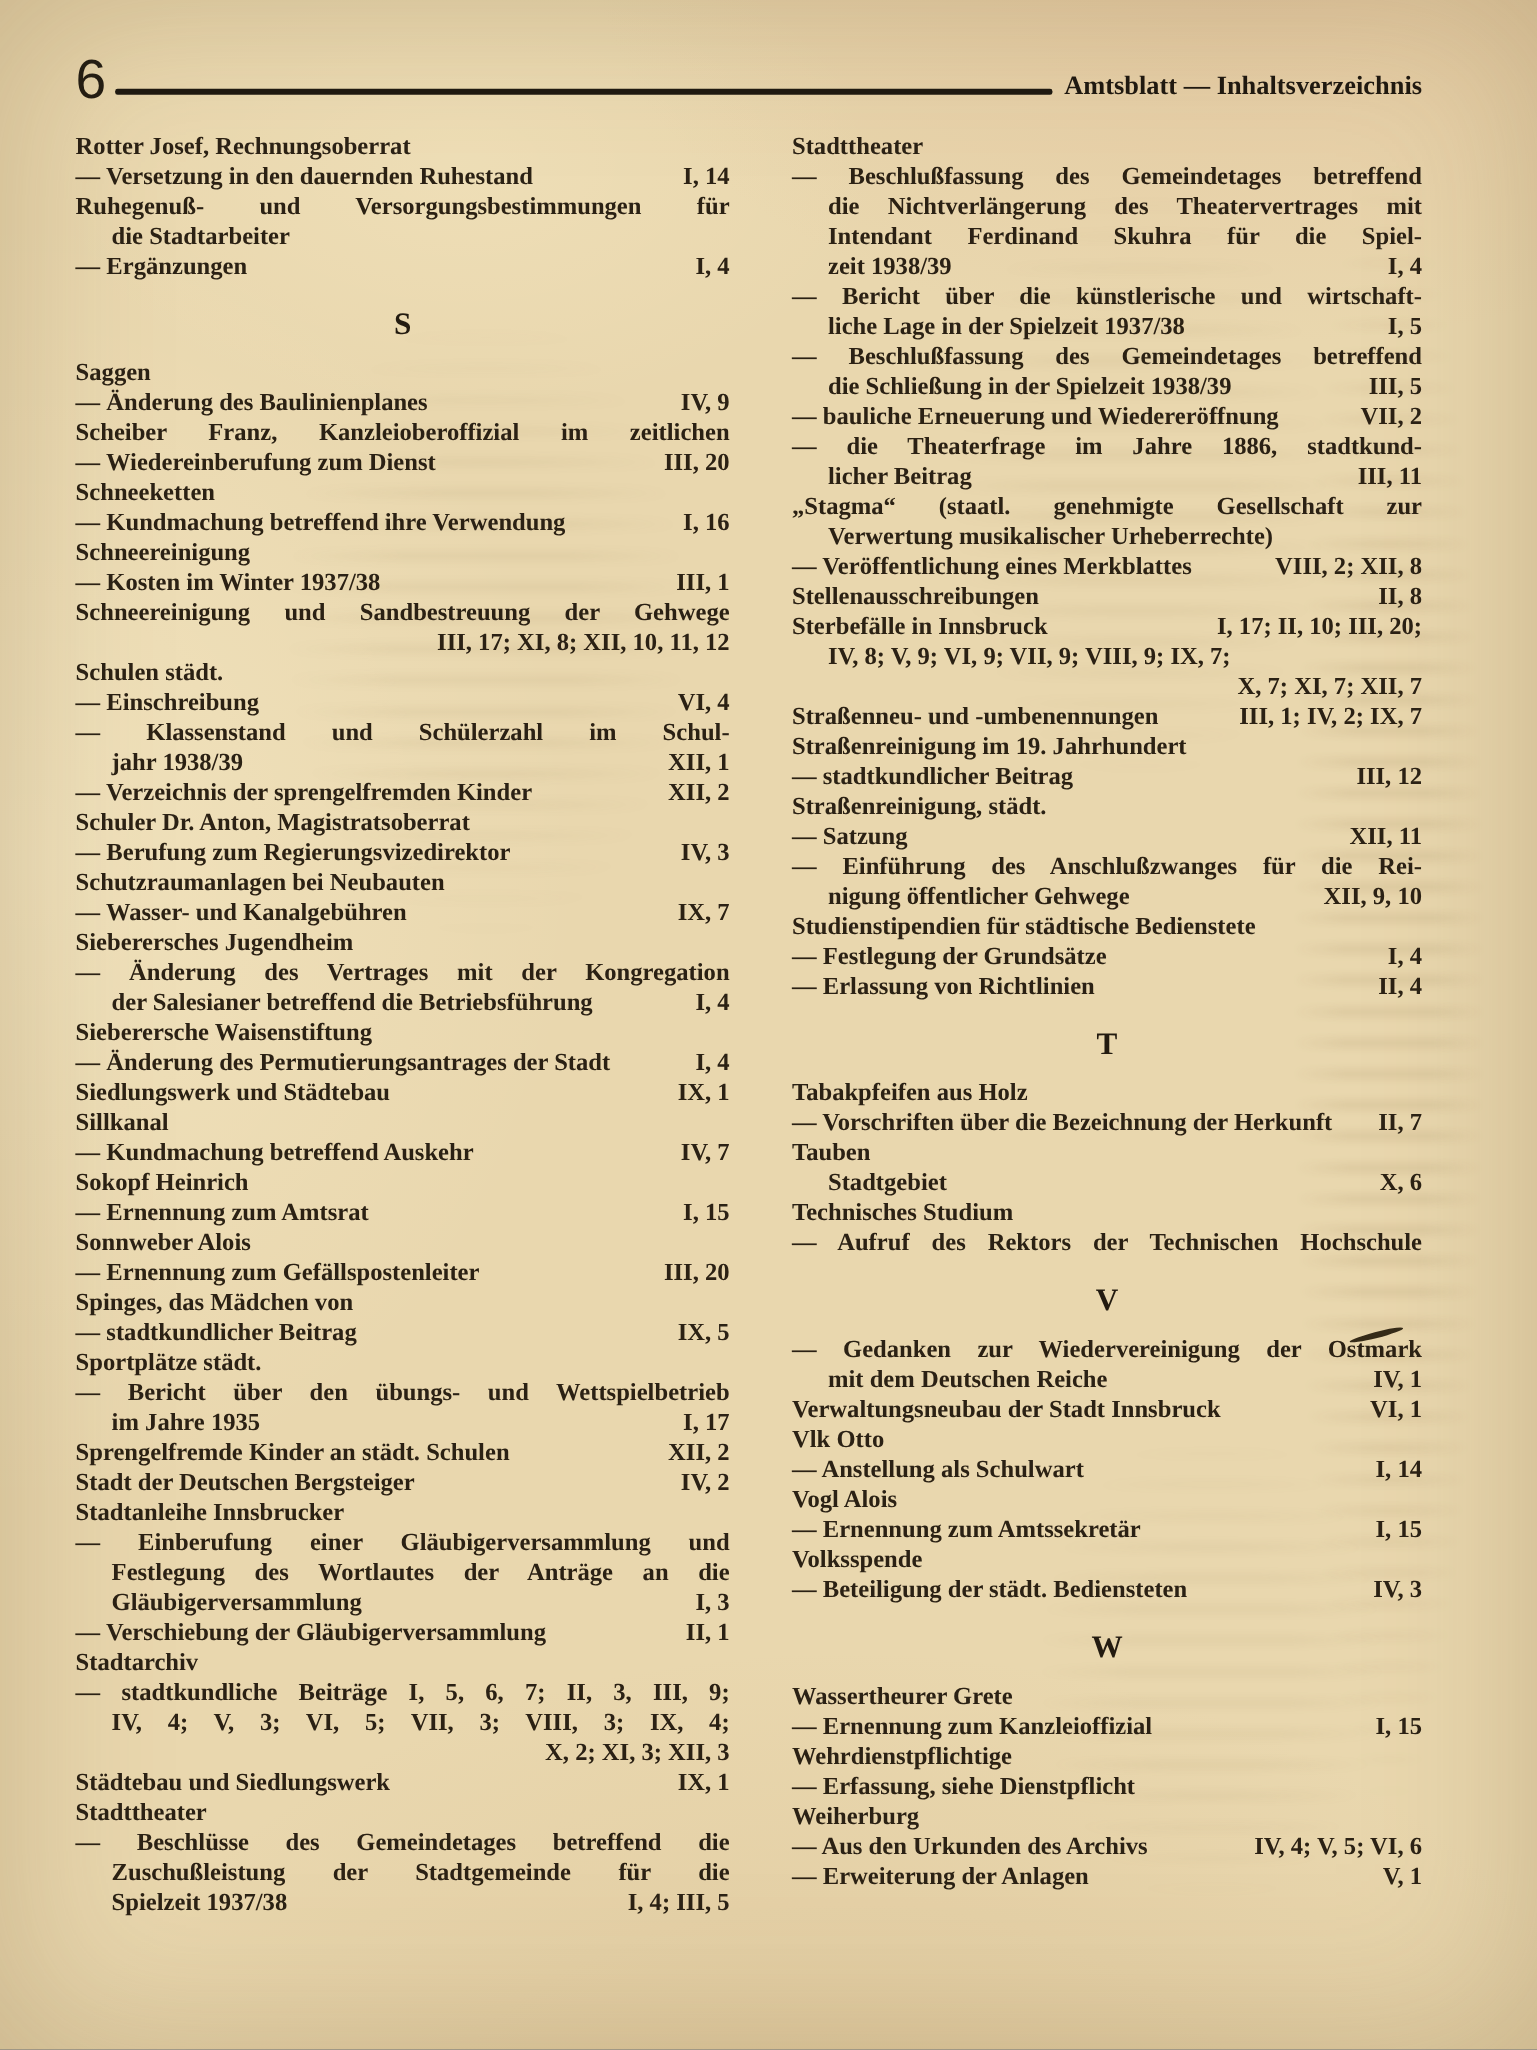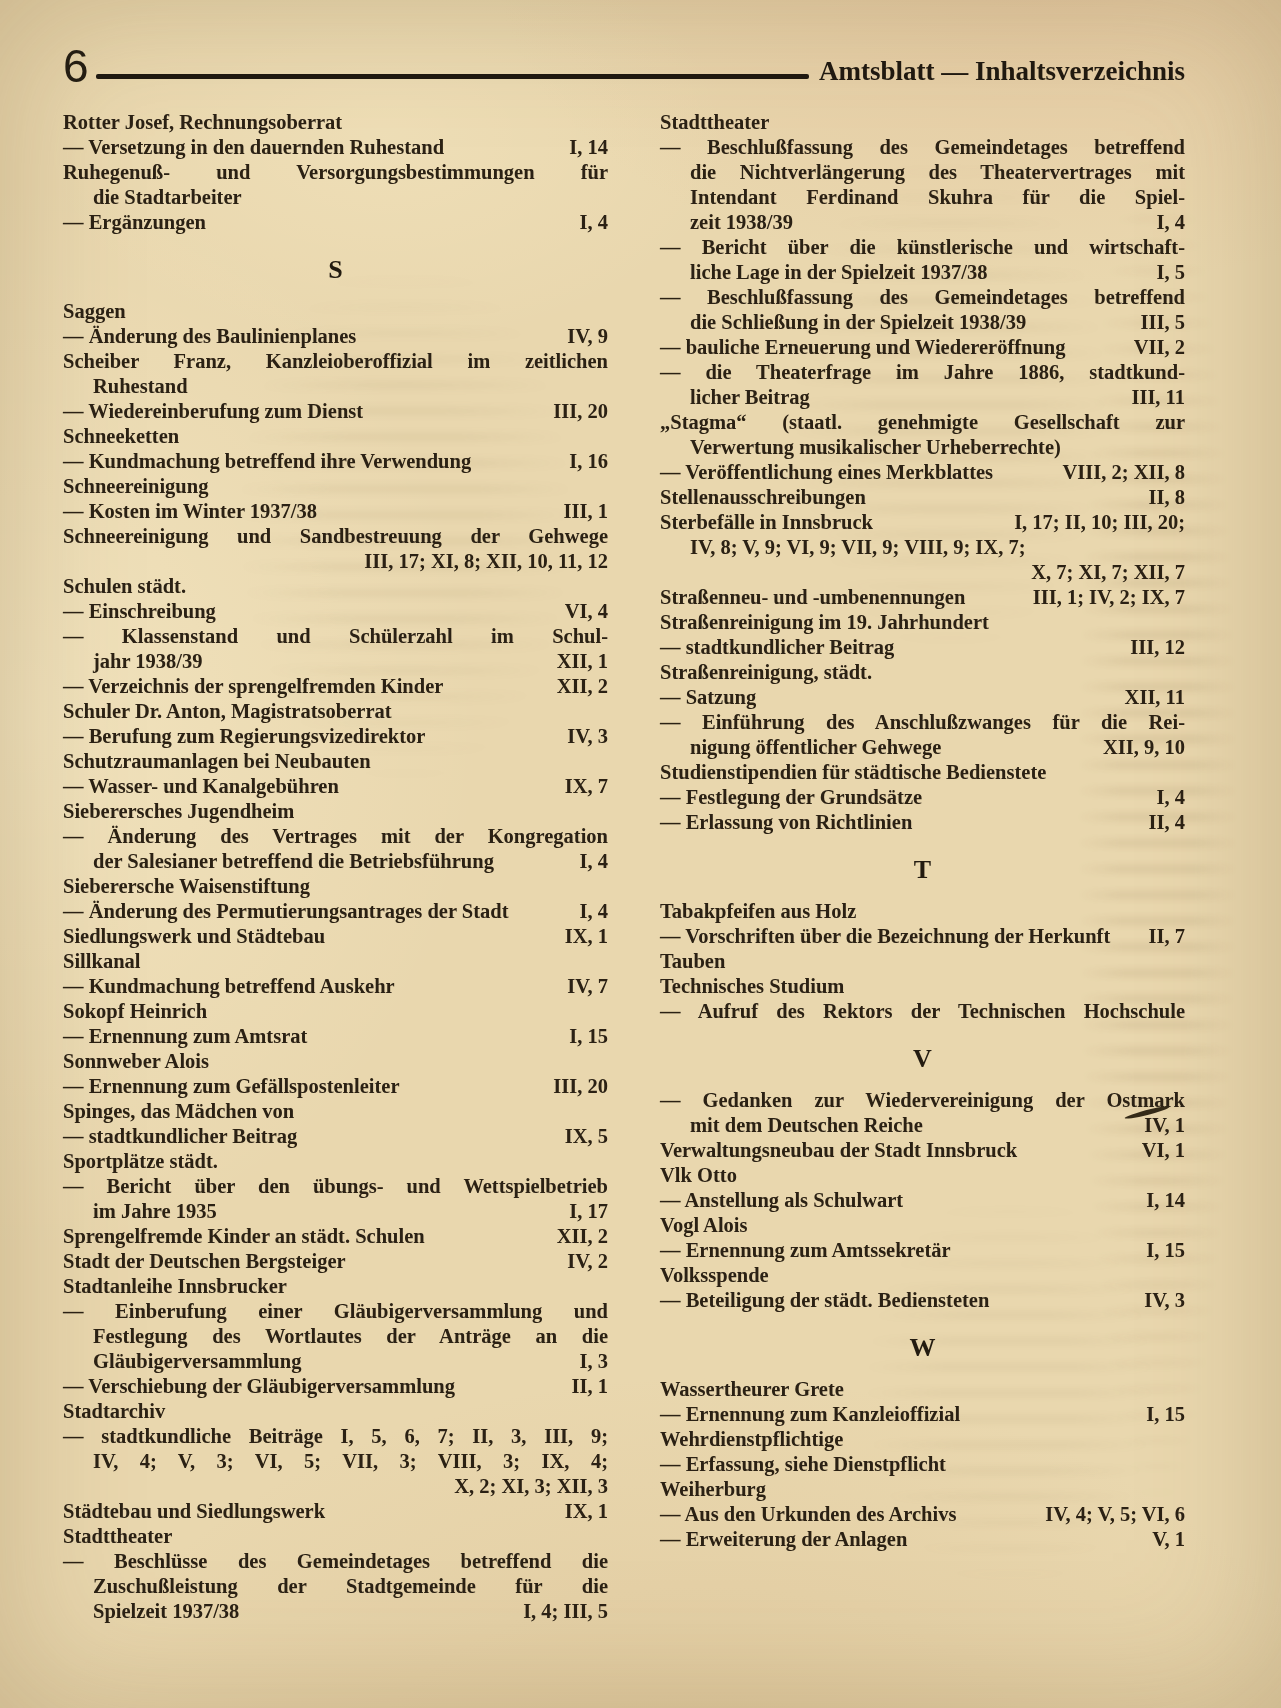--- a/index.html
+++ b/index.html
@@ -33,21 +33,21 @@
 
   .inner{position:relative;padding:46px 96px 0 63px;}
 
   .header{display:flex;align-items:flex-end;}
   .pagenum{
     font-family:"Liberation Sans","DejaVu Sans",sans-serif;
     font-size:46px;line-height:40px;font-weight:400;color:#241d12;
     letter-spacing:1px;
   }
   .rule{flex:1 1 auto;height:5px;background:#1f1910;margin:0 10px 7px 6px;border-radius:2px;}
-  .htitle{font-weight:700;font-size:27px;line-height:30px;white-space:nowrap;color:#201910;}
+  .htitle{font-weight:700;font-size:22px;line-height:30px;white-space:nowrap;color:#201910;}
 
   .columns{display:flex;margin-top:24px;}
   .col{font-size:20.5px;line-height:25px;font-weight:700;}
   .col.left{width:545px;margin-right:52px;flex:0 0 auto;}
   .col.right{width:525px;flex:0 0 auto;}
 
   .line{display:flex;align-items:baseline;white-space:nowrap;}
   .line .t{flex:0 0 auto;}
   .line .fill{flex:1 1 auto;min-width:10px;}
   .line .r{flex:0 0 auto;}
@@ -102,23 +102,20 @@
           <div class="section">S</div>
           <div class="line">
             <span class="t">Saggen</span>
           </div>
           <div class="line">
             <span class="t">— Änderung des Baulinienplanes</span>
             <span class="fill"></span>
             <span class="r">IV, 9</span>
           </div>
           <div class="line just"><span class="t">Scheiber Franz, Kanzleioberoffizial im zeitlichen</span></div>
-          <div class="line ind">
-            <span class="t">Ruhestand</span>
-          </div>
           <div class="line">
             <span class="t">— Wiedereinberufung zum Dienst</span>
             <span class="fill"></span>
             <span class="r">III, 20</span>
           </div>
           <div class="line">
             <span class="t">Schneeketten</span>
           </div>
           <div class="line">
             <span class="t">— Kundmachung betreffend ihre Verwendung</span>
@@ -395,20 +392,25 @@
             <span class="t">Tabakpfeifen aus Holz</span>
           </div>
           <div class="line">
             <span class="t">— Vorschriften über die Bezeichnung der Herkunft</span>
             <span class="fill"></span>
             <span class="r">II, 7</span>
           </div>
           <div class="line">
             <span class="t">Tauben</span>
           </div>
+          <div class="line ind">
+            <span class="t">Stadtgebiet</span>
+            <span class="fill"></span>
+            <span class="r">X, 6</span>
+          </div>
           <div class="line">
             <span class="t">Technisches Studium</span>
           </div>
           <div class="line just"><span class="t">— Aufruf des Rektors der Technischen Hochschule</span></div>
           <div class="section">V</div>
           <div class="line just"><span class="t">— Gedanken zur Wiedervereinigung der Ostmark</span></div>
           <div class="line ind">
             <span class="t">mit dem Deutschen Reiche</span>
             <span class="fill"></span>
             <span class="r">IV, 1</span>

